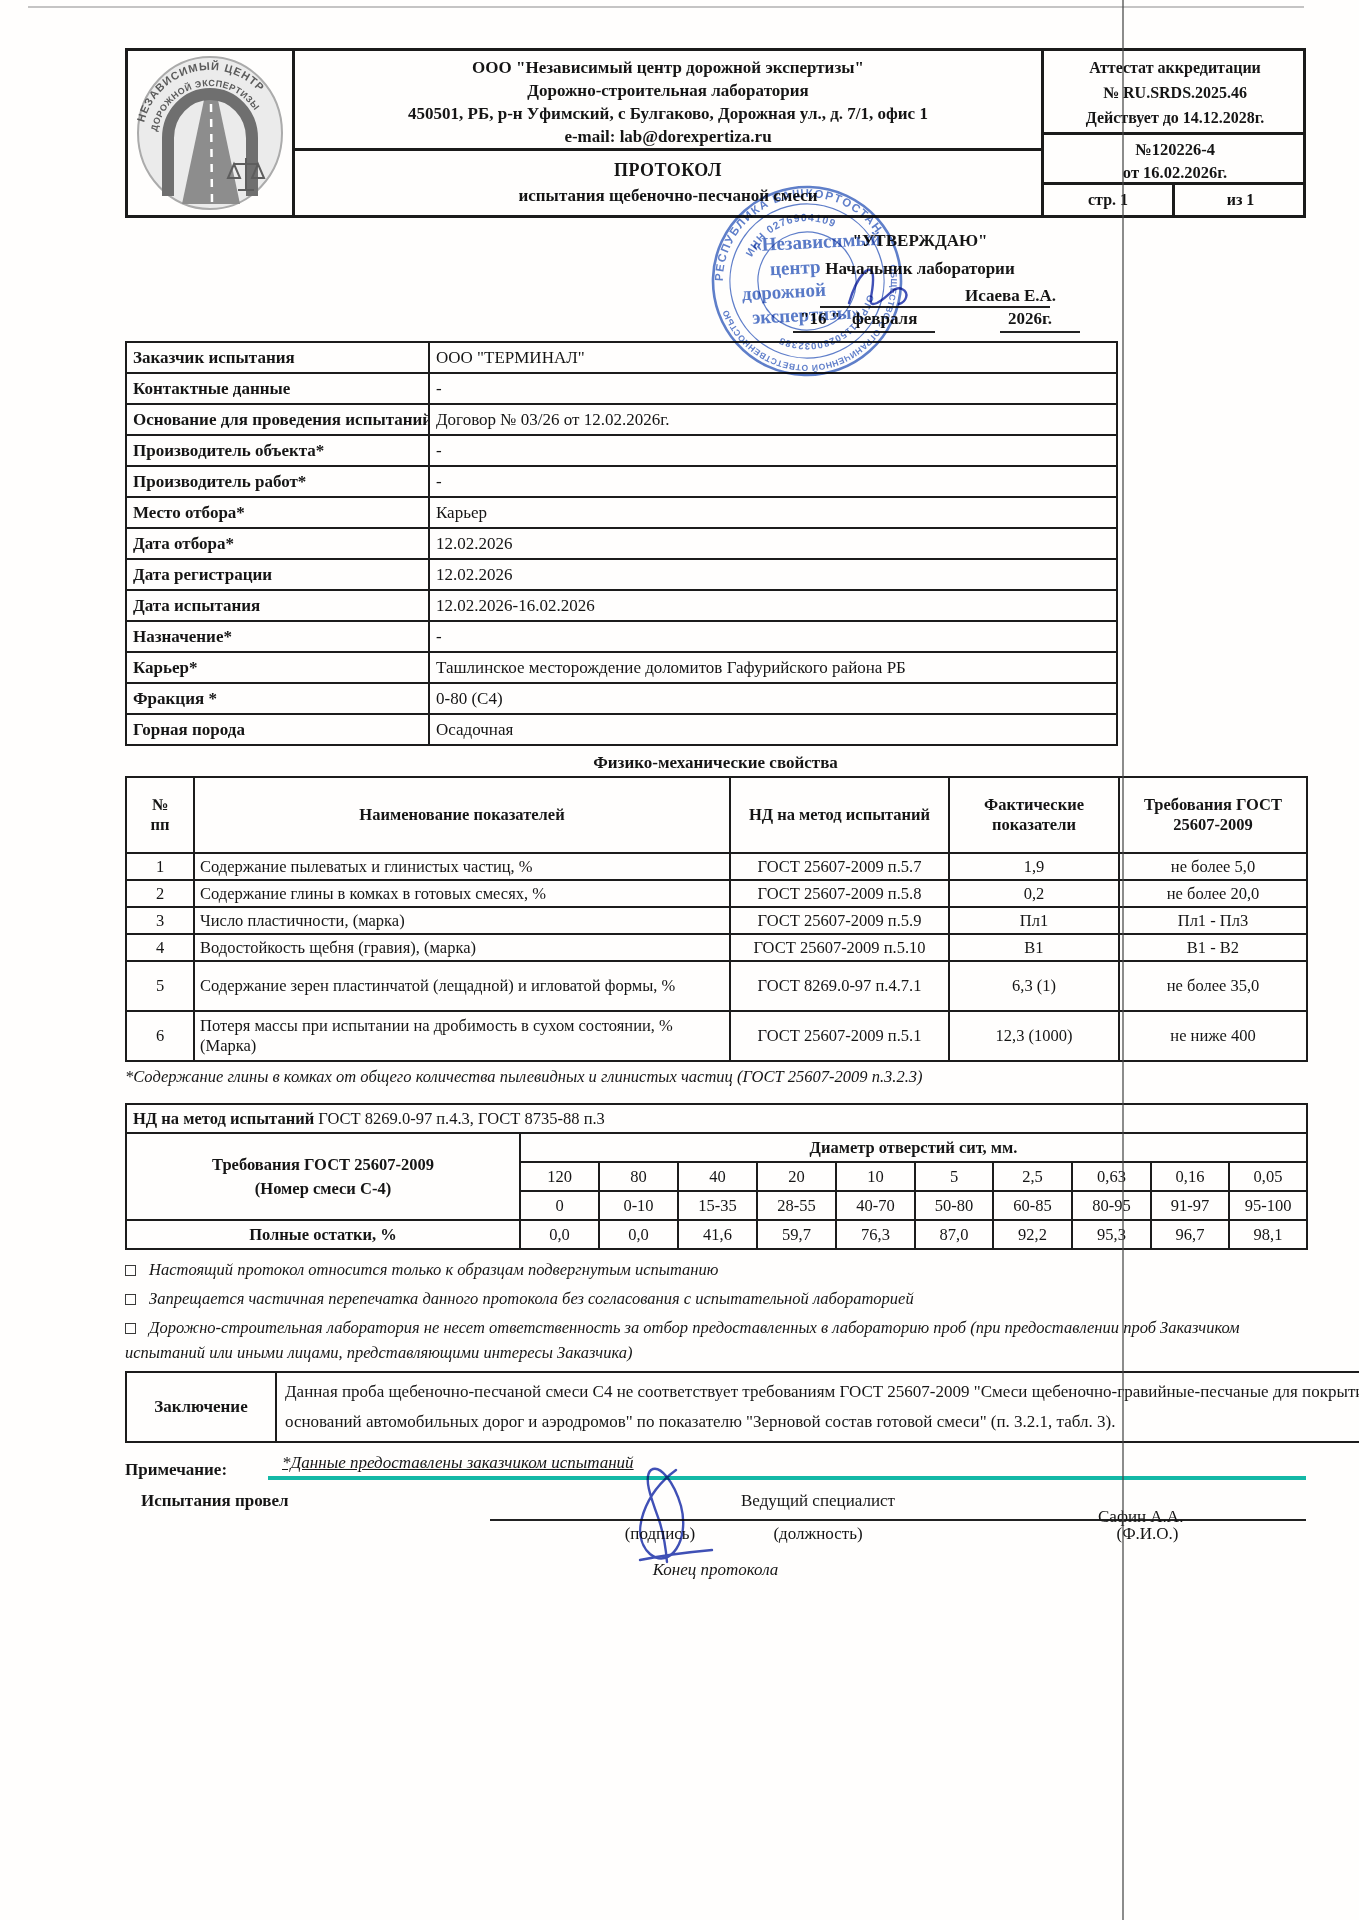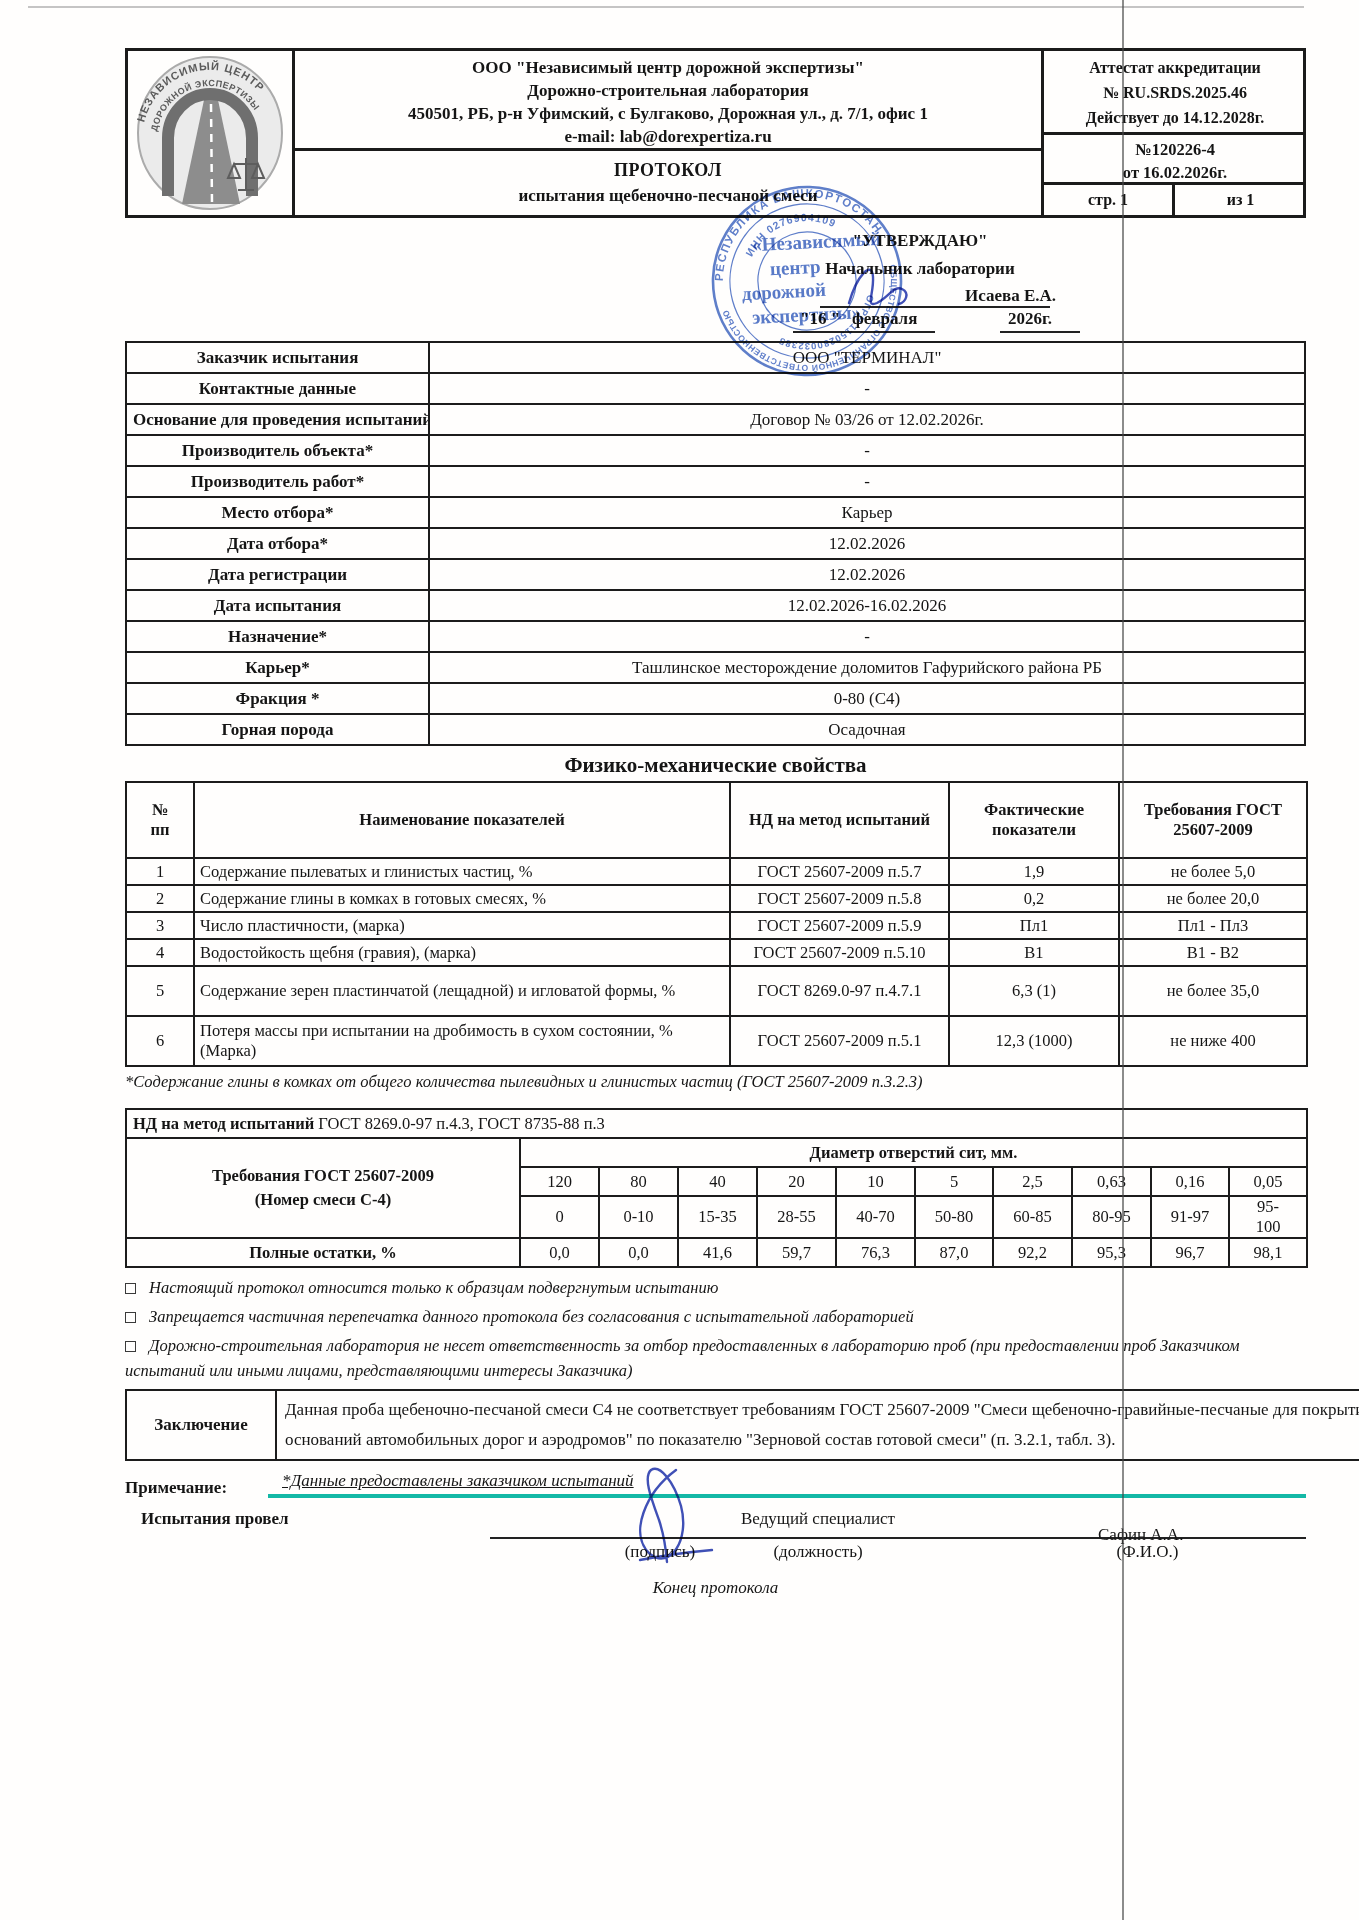--- a/index.html
+++ b/index.html
@@ -32,39 +32,39 @@
   .ap-pos { left:700px; top:41px; width:190px; text-align:center; font-weight:bold; }
   .ap-name { left:840px; top:68px; font-weight:bold; }
   .ap-line1 { left:695px; top:88px; width:230px; border-bottom:2px solid #222; height:1px; }
   .ap-day { left:675px; top:91px; font-weight:bold; }
   .ap-month { left:727px; top:91px; font-weight:bold; }
   .ap-year { left:883px; top:91px; font-weight:bold; }
   .ap-line2 { left:668px; top:113px; width:142px; border-bottom:2px solid #222; height:1px; }
   .ap-line3 { left:875px; top:113px; width:80px; border-bottom:2px solid #222; height:1px; }
 
   
-  .info-table { border-collapse:collapse; width:1181px; margin-top:5px; table-layout:fixed;text-align:center; }
+  .info-table { border-collapse:collapse; width:993px; margin-top:5px; table-layout:fixed; }
   .info-table td { border:2.5px solid #1c1c1c; height:31px; font-size:17px; padding:0 6px; overflow:hidden; white-space:nowrap; }
   .info-table td.lbl { width:303px; font-weight:bold; }
 
   
-  .phys-title { text-align:center; font-weight:bold; font-size:21px; margin:7px 0 3px; }
+  .phys-title { text-align:center; font-weight:bold; font-size:17px; margin:7px 0 3px; }
   .phys-table { border-collapse:collapse; width:1181px; table-layout:fixed; }
   .phys-table td { border:2.5px solid #1c1c1c; font-size:16.5px; text-align:center; padding:1px 5px; vertical-align:middle; }
   .phys-table tr.ph td { height:76px; font-weight:bold; }
   .phys-table td.name { text-align:left; }
   .phys-table tr.r td { height:27px; }
   .phys-table tr.r2 td { height:50px; }
   .pre { white-space:pre-line; }
   .phys-foot { font-style:italic; font-size:16.5px; margin-top:5px; }
 
   
   .sieve-wrap { margin-top:16px; }
   .sieve-table { border-collapse:collapse; width:1181px; table-layout:fixed; }
-  .sieve-table td { border:2.5px solid #1c1c1c; font-size:16.5px; text-align:center; vertical-align:middle; height:29px; padding:0 16px; }
+  .sieve-table td { border:2.5px solid #1c1c1c; font-size:16.5px; text-align:center; vertical-align:middle; height:29px; padding:0 10px; }
   .sv-method { text-align:left !important; padding-left:6px !important; }
   .sv-method .b { font-weight:bold; }
   .sv-req { font-weight:bold; line-height:24px; }
   .sv-dia { font-weight:bold; }
   .sv-reslbl { font-weight:bold; }
 
   
   .notes { margin-top:7px; font-style:italic; font-size:16.5px; }
   .note-line { line-height:25px; margin-bottom:4px; }
   .cb { display:inline-block; width:11px; height:11px; border:1.5px solid #3a3a3a; margin-right:13px; font-style:normal; position:relative; top:1px; }

